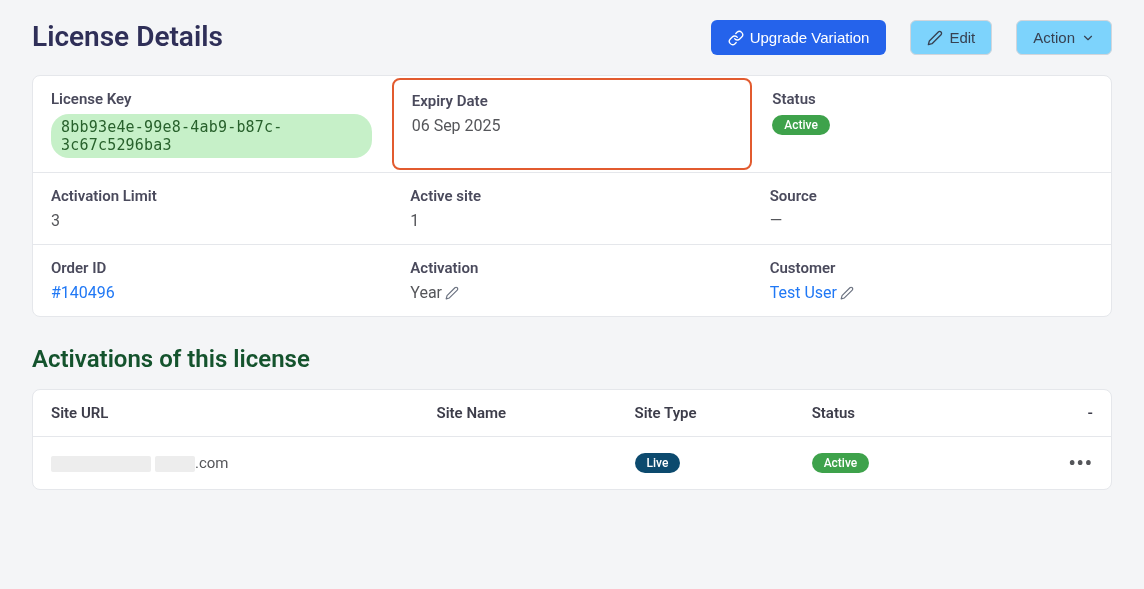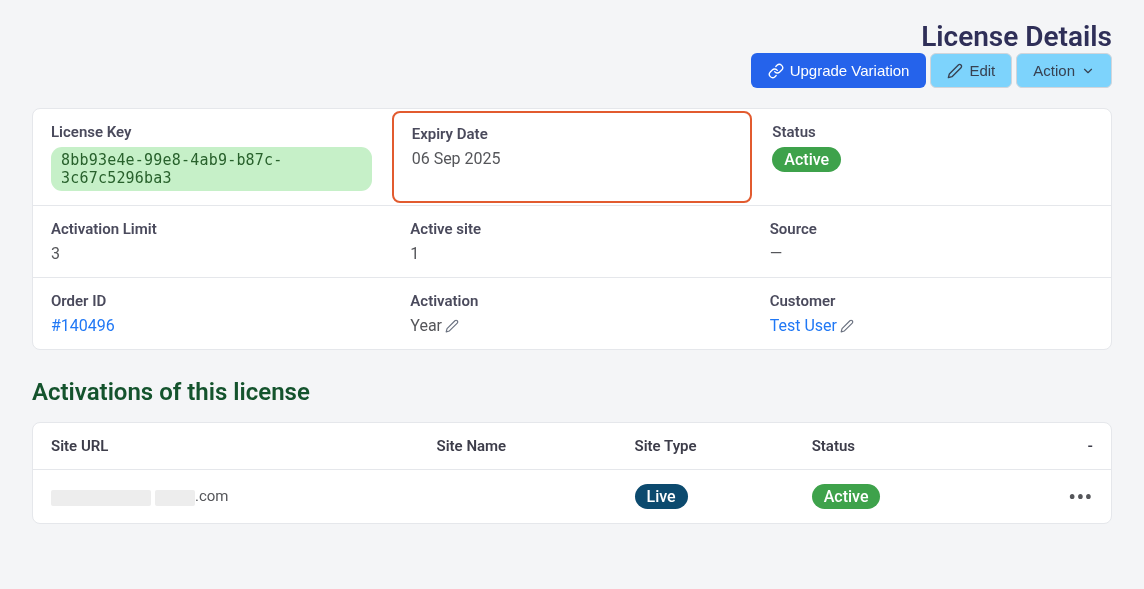--- a/index.html
+++ b/index.html
@@ -1,41 +1,41 @@
 <!DOCTYPE html>
 <html><head>
   <meta charset="utf-8">
   <style>
     * { box-sizing: border-box; margin: 0; padding: 0; }
     body { font-family: -apple-system, BlinkMacSystemFont, 'Segoe UI', Roboto, sans-serif; background: #f4f5f7; color: #2d3748; padding: 20px 32px; width: 1144px; }
-    .header { display: flex; justify-content: space-between; align-items: flex-end; margin-bottom: 20px; flex-direction: column; }
+    .header { display: flex; justify-content: space-between; align-items: flex-start; margin-bottom: 20px; }
     .page-title { font-size: 28px; font-weight: 600; color: #2f2f58; }
-    .header-actions { display: flex; gap: 4px; margin-left: 27px; }
+    .header-actions { display: flex; gap: 24px; margin-left: 27px; }
     .btn { display: inline-flex; align-items: center; gap: 6px; padding: 8px 16px; border-radius: 6px; font-size: 15px; font-weight: 500; cursor: pointer; border: 1px solid transparent; }
     .btn-primary { background: #2563eb; color: #fff; }
     .btn-secondary { background: #7dd3fc; border: 1px solid #d1d5db; color: #374151; }
     .icon-svg { width: 16px; height: 16px; stroke: currentColor; fill: none; stroke-width: 2; stroke-linecap: round; stroke-linejoin: round; }
     .card { background: #fff; border: 1px solid #e5e7eb; border-radius: 8px; margin-bottom: 28px; }
     .card-row { display: flex; border-bottom: 1px solid #e5e7eb; }
     .card-row:last-child { border-bottom: none; }
     .card-cell { flex: 1; padding: 14px 18px; }
     .cell-label { font-size: 15px; font-weight: 600; color: #4a4a5c; margin-bottom: 6px; }
     .cell-value { font-size: 16px; color: #55565a; }
-    .license-key-pill { display: inline-block; background: #c6f0c8; color: #28612c; padding: 4px 10px; border-radius: 11px; font-family: ui-monospace, Menlo, Consolas, monospace; font-size: 15px; font-weight: 500; letter-spacing: 0.2px; }
+    .license-key-pill { display: inline-block; background: #c6f0c8; color: #28612c; padding: 4px 10px; border-radius: 18px; font-family: ui-monospace, Menlo, Consolas, monospace; font-size: 15px; font-weight: 500; letter-spacing: 0.2px; }
     .highlight-box { border: 2px solid #e25b2f; border-radius: 8px; padding: 12px 18px !important; margin: 2px; }
-    .badge { display: inline-block; padding: 3px 12px; border-radius: 999px; font-size: 16px; font-weight: 500; }
+    .badge { display: inline-block; padding: 3px 12px; border-radius: 999px; font-size: 12px; font-weight: 500; }
     .badge-green { background: #3ea24b; color: #fff; }
     .badge-blue { background: #0c4a6e; color: #fff; }
     .link { color: #2078f5; cursor: pointer; }
     .link-row { display: inline-flex; align-items: center; gap: 3px; }
     .edit-ico { width: 14px; height: 14px; stroke: #6b7280; fill: none; stroke-width: 2; stroke-linecap: round; stroke-linejoin: round; }
     .section-title { font-size: 24px; font-weight: 600; color: #14532d; margin-bottom: 16px; }
     .table-card { background: #fff; border: 1px solid #e5e7eb; border-radius: 8px; overflow: hidden; }
     .table-head { display: flex; padding: 14px 18px; border-bottom: 1px solid #e5e7eb; font-weight: 600; color: #3d3d4a; font-size: 15px; }
-    .table-row { display: flex; padding: 14px 18px; align-items: center; font-size: 15px; color: #55565a; justify-content: space-between; }
+    .table-row { display: flex; padding: 14px 18px; align-items: center; font-size: 15px; color: #55565a; }
     .col-url { flex: 0 0 37%; }
     .col-name { flex: 0 0 19%; }
     .col-type { flex: 0 0 17%; }
     .col-status { flex: 0 0 17%; }
     .col-actions { flex: 0 0 10%; text-align: right; }
     .redacted { display: inline-block; vertical-align: middle; background: #ededed; width: 100px; height: 16px; border-radius: 2px; }
     .redacted.short { width: 40px; margin-left: 4px; }
     .chevron-down { width: 14px; height: 14px; }
     .dots { font-size: 20px; letter-spacing: 1px; cursor: pointer; font-weight: 700; }
   </style>

